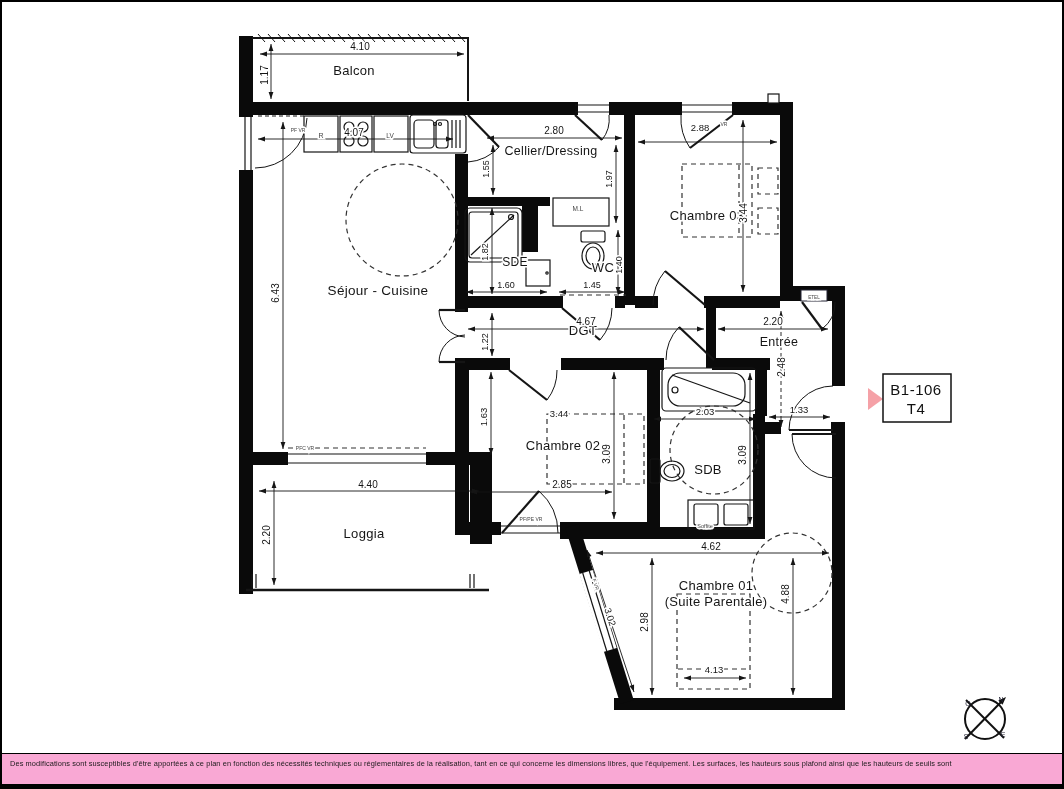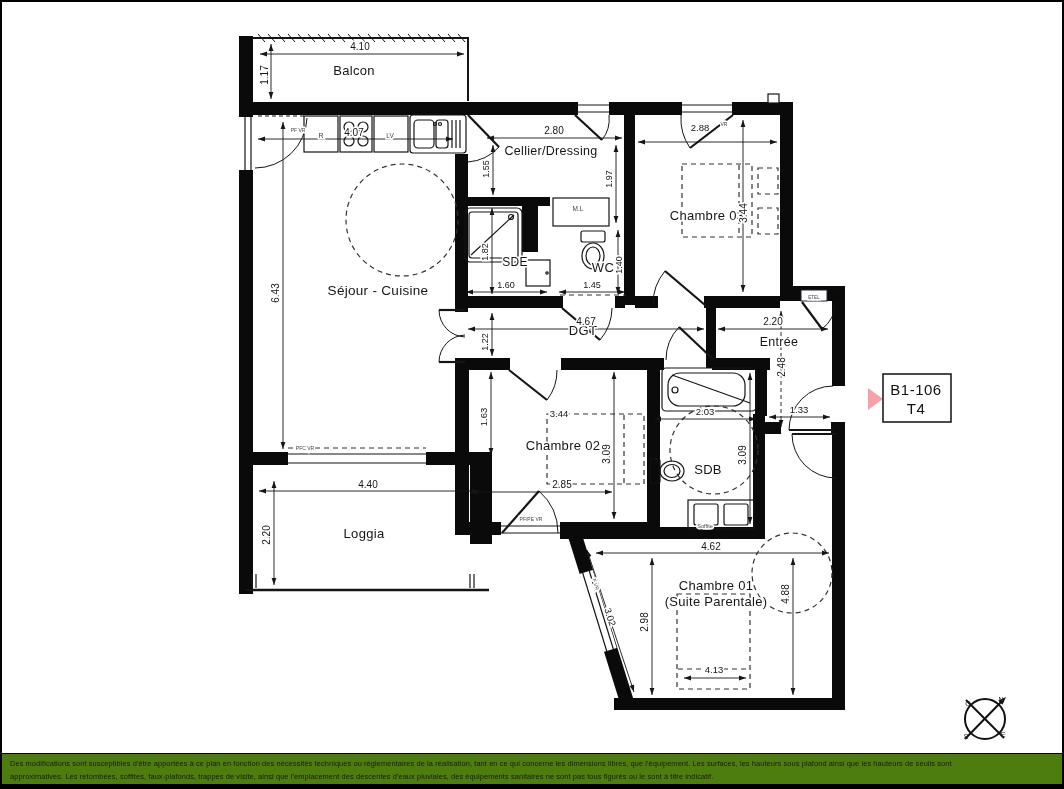--- a/index.html
+++ b/index.html
@@ -1,20 +1,20 @@
 <!DOCTYPE html>
 <html><head>
 <meta charset="utf-8">
 <style>
   body{margin:0;background:#fff}
   .page{position:relative;width:1064px;height:789px;background:#fff;border:2px solid #000;
         box-sizing:border-box;font-family:"Liberation Sans",sans-serif;overflow:hidden}
   svg{position:absolute;left:0;top:0}
   .disclaimer{position:absolute;left:0;top:751px;width:100%;height:31px;border-top:1.5px solid #000;
-              padding:4px 8px 0 8px;box-sizing:border-box;background:#4d7c0f}
+              padding:4px 8px 0 8px;box-sizing:border-box;background:#f9a8d4}
   .disclaimer p{margin:0;font-size:7.4px;line-height:12.5px;color:#1a1a1a;letter-spacing:.1px}
   .bottombar{position:absolute;left:0;top:782px;width:100%;height:5px;background:#000}
   .unit{font-size:15px;text-anchor:middle;fill:#111;letter-spacing:.5px}
   .compass{font-size:7px;fill:#223;text-anchor:middle}
   text.lbl{text-anchor:middle;stroke:#fff;stroke-width:3px;paint-order:stroke;fill:#151515}
   text.room{letter-spacing:.3px}
   text.annot{fill:#444}
 </style>
 </head>
 <body>
@@ -420,17 +420,16 @@
     <polygon points="1004,695 1000.5,702.7 996.3,698.5" fill="#111"></polygon>
     <text class="compass" x="966" y="704">O</text>
     <text class="compass" x="999" y="700">N</text>
     <text class="compass" x="964" y="737">S</text>
     <text class="compass" x="1001" y="735">E</text>
   </g>
 </svg>
 
 <div class="disclaimer">
   <p>Des modifications sont susceptibles d'être apportées à ce plan en fonction des nécessités techniques ou réglementaires de la réalisation, tant en ce qui concerne les dimensions libres, que l'équipement. Les surfaces, les hauteurs sous plafond ainsi que les hauteurs de seuils sont</p>
-  <p>approximatives. Les retombées, soffites, faux-plafonds, trappes de visite, ainsi que l'emplacement des descentes d'eaux pluviales, des équipements sanitaires ne sont pas tous figurés ou le sont à titre indicatif.</p>
 </div>
 <div class="bottombar"></div>
 
 </div>
 
 </body></html>

